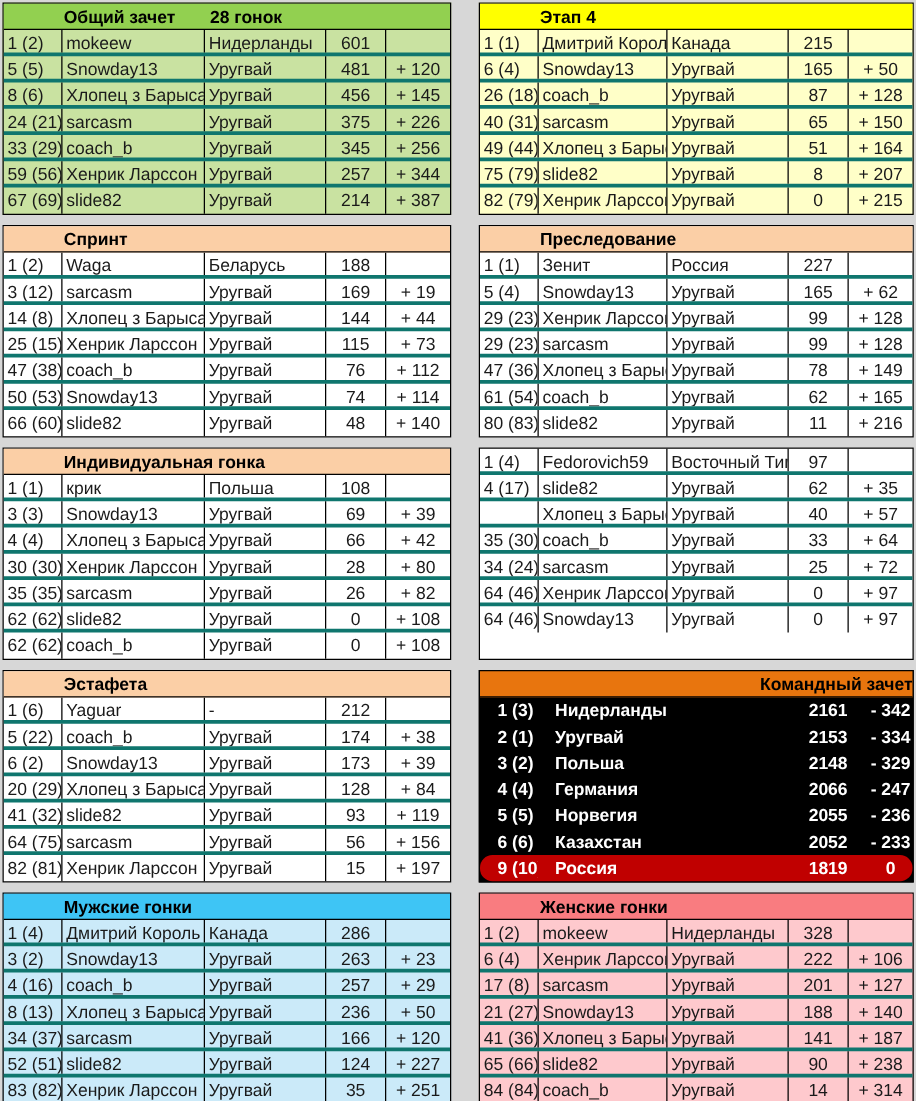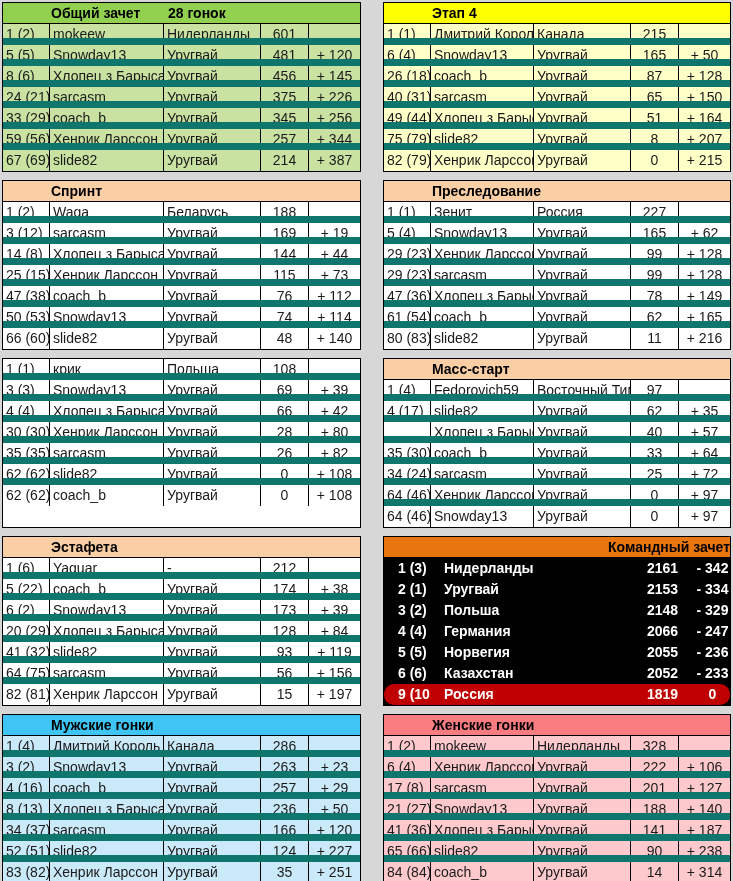--- a/index.html
+++ b/index.html
@@ -26,21 +26,21 @@
     background:var(--head-bg,#ccc);color:var(--head-fg,#000);
     border-bottom:1px solid #000;font-weight:bold;
   }
   .thead .title{position:absolute;left:48px;top:0;white-space:nowrap;}
   .thead .subtitle{position:absolute;left:165px;top:0;white-space:nowrap;}
   .row{
     box-sizing:border-box;display:grid;height:21px;line-height:20px;
     grid-template-columns:var(--c1) var(--c2) var(--c3) var(--c4) var(--c5);
     color:var(--body-fg,#1a1a1a);
   }
-  .row:not(:last-child){border-bottom:7px solid #0f766e;}
+  .row:not(:last-child){border-bottom:3px solid #0f766e;}
   .cell{box-sizing:border-box;overflow:hidden;white-space:nowrap;padding:0 2px 0 3px;}
   .cell + .cell{border-left:1px solid #000;}
   .cell.num{text-align:center;padding:0 1px;}
   
   .table.team .thead .title{left:0;right:0;text-align:right;}
   .table.team .row{grid-template-columns:var(--c1) calc(var(--c2) + var(--c3) + 2px) var(--c4) var(--c5);font-weight:bold;}
   .table.team .row:not(:last-child){border-bottom:none;}
   .table.team .cell + .cell{border-left:none;}
   .table.team .cell{padding-left:14px;}
   .table.team .row.hl{background:var(--hl-bg,#C00000);border-radius:10px;}
@@ -277,20 +277,24 @@
             <div class="cell">80 (83)</div>
             <div class="cell">slide82</div>
             <div class="cell">Уругвай</div>
             <div class="cell num">11</div>
             <div class="cell num">+ 216</div>
           </div>
         </div>
     </section>
 
     <section class="table left" style="--head-bg: #FBCFA6; --head-fg: #000000; --body-bg: #FFFFFF; --body-fg: #1a1a1a;">
+      <header class="thead">
+        <span class="title">Индивидуальная гонка</span>
+        <span class="subtitle"></span>
+      </header>
       <div class="tbody">
           <div class="row">
             <div class="cell">1 (1)</div>
             <div class="cell">крик</div>
             <div class="cell">Польша</div>
             <div class="cell num">108</div>
             <div class="cell num"></div>
           </div>
           <div class="row">
             <div class="cell">3 (3)</div>
@@ -331,24 +335,20 @@
             <div class="cell">62 (62)</div>
             <div class="cell">coach_b</div>
             <div class="cell">Уругвай</div>
             <div class="cell num">0</div>
             <div class="cell num">+ 108</div>
           </div>
         </div>
     </section>
 
     <section class="table right" style="--head-bg: #FBCFA6; --head-fg: #000000; --body-bg: #FFFFFF; --body-fg: #1a1a1a;">
-      <header class="thead">
-        <span class="title">Масс-старт</span>
-        <span class="subtitle"></span>
-      </header>
       <div class="tbody">
           <div class="row">
             <div class="cell">1 (4)</div>
             <div class="cell">Fedorovich59</div>
             <div class="cell">Восточный Тимор</div>
             <div class="cell num">97</div>
             <div class="cell num"></div>
           </div>
           <div class="row">
             <div class="cell">4 (17)</div>

